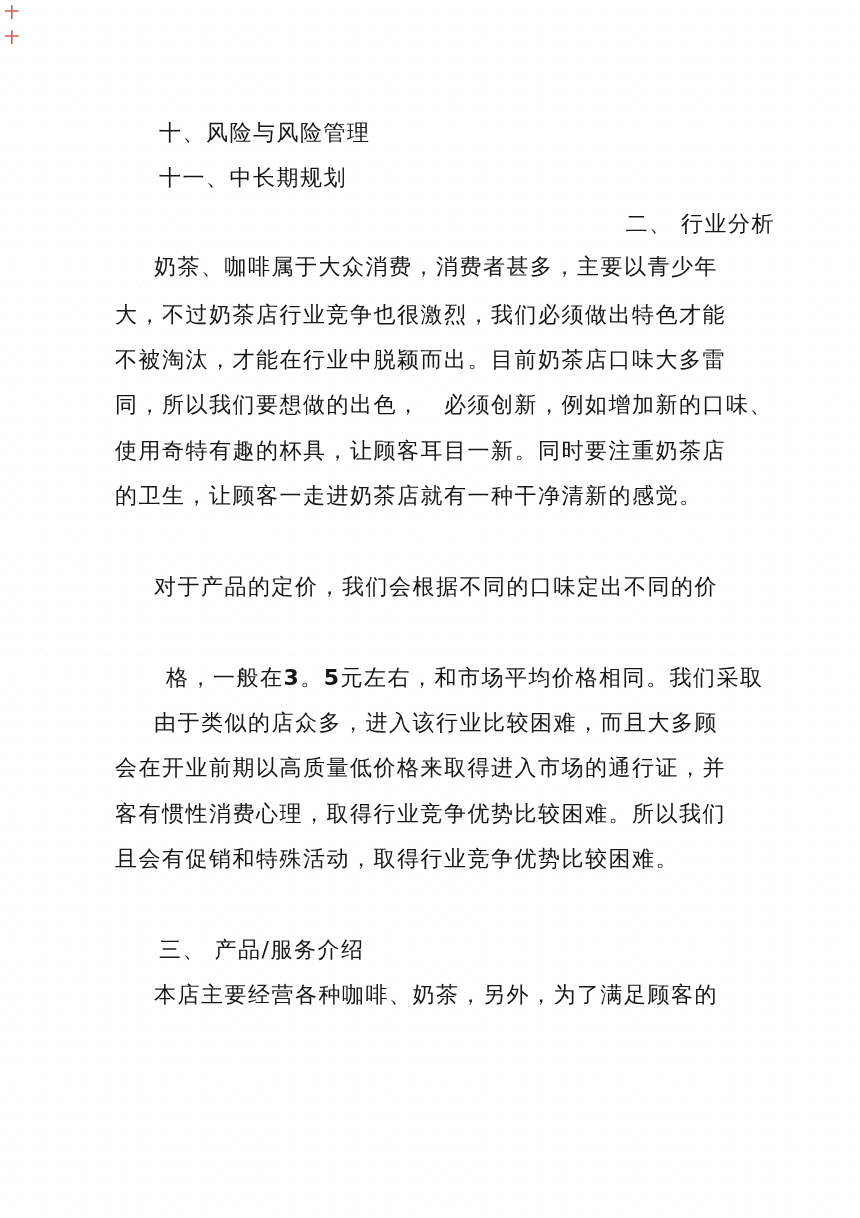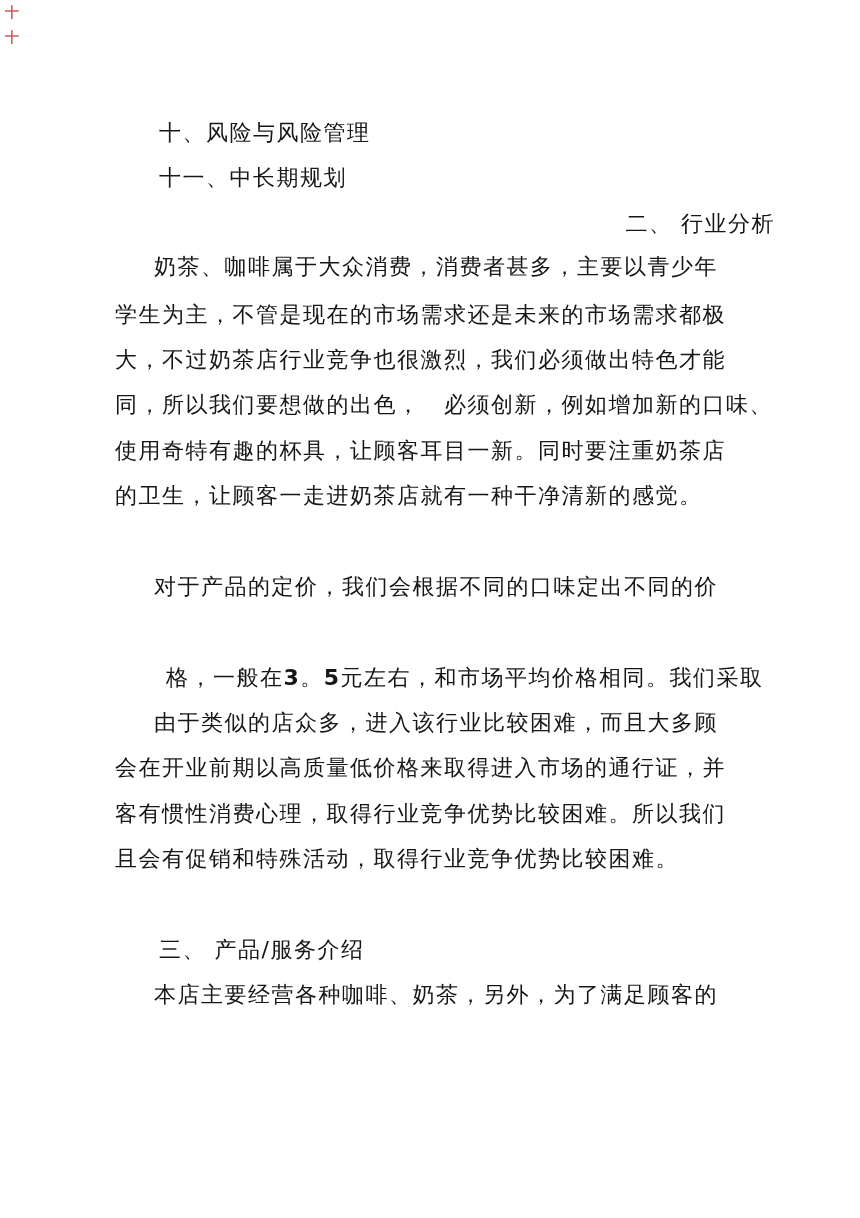--- a/index.html
+++ b/index.html
@@ -60,22 +60,22 @@
 
   <span class="corner-mark m1" style="color: rgb(197, 53, 47);">十</span>
   <span class="corner-mark m2" style="color: rgb(197, 53, 47);">十</span>
 
   <div class="content">
     <div class="ln heading" style="color: rgb(22, 22, 22);">十、风险与风险管理</div>
     <div class="ln heading" style="color: rgb(22, 22, 22);">十一、中长期规划</div>
     <div class="ln heading" style="color: rgb(22, 22, 22); text-align: right;">二、 行业分析</div>
 
     <div class="ln first" style="color: rgb(22, 22, 22); font-family: Liberation Mono, monospace;">奶茶、咖啡属于大众消费，消费者甚多，主要以青少年</div>
-    <div class="ln" style="color: rgb(22, 22, 22);">学生为主，不管是现在的市场需求还是未来的市场需求都极</div>
     <div class="ln" style="color: rgb(22, 22, 22);">大，不过奶茶店行业竞争也很激烈，我们必须做出特色才能</div>
+    <div class="ln" style="color: rgb(22, 22, 22);">不被淘汰，才能在行业中脱颖而出。目前奶茶店口味大多雷</div>
     <div class="ln" style="color: rgb(22, 22, 22);">同，所以我们要想做的出色，　必须创新，例如增加新的口味、</div>
     <div class="ln" style="color: rgb(22, 22, 22);">使用奇特有趣的杯具，让顾客耳目一新。同时要注重奶茶店</div>
     <div class="ln" style="color: rgb(22, 22, 22);">的卫生，让顾客一走进奶茶店就有一种干净清新的感觉。</div>
 
     <div class="ln" style="color: rgb(22, 22, 22);"></div>
 
     <div class="ln first" style="color: rgb(22, 22, 22);">对于产品的定价，我们会根据不同的口味定出不同的价</div>
     <div class="ln" style="color: rgb(22, 22, 22);">
       <span>格，一般在</span><span class="bd">3</span><span>。</span><span class="bd">5</span><span>元左右，和市场平均价格相同。我们采取</span>
     </div>

